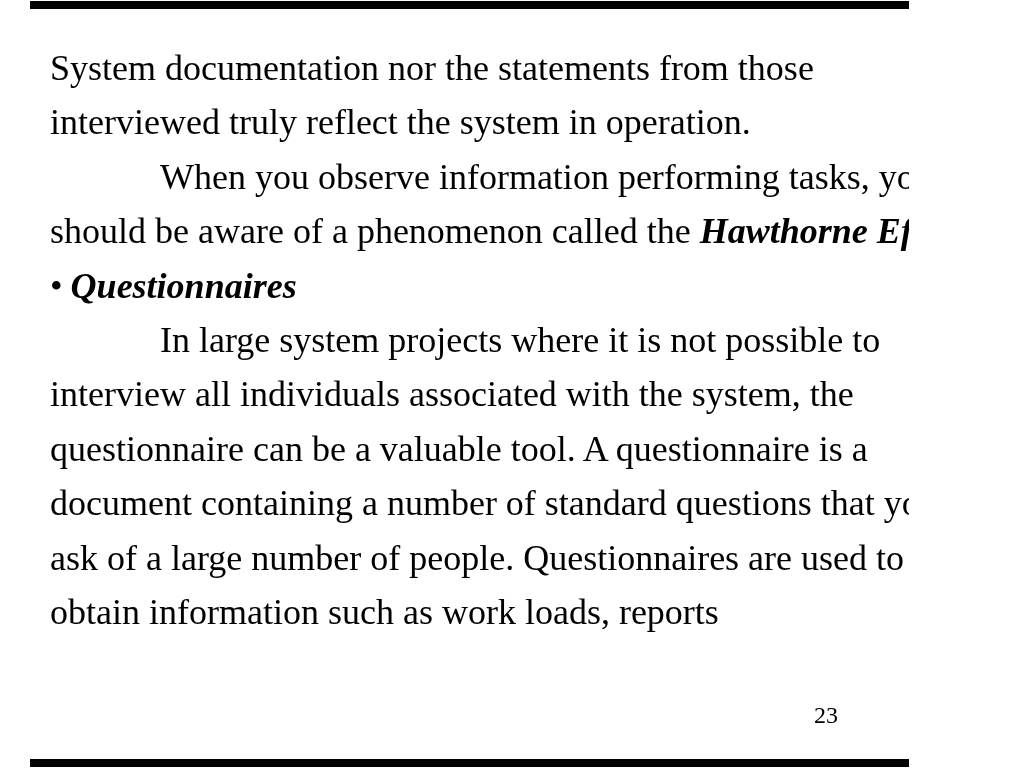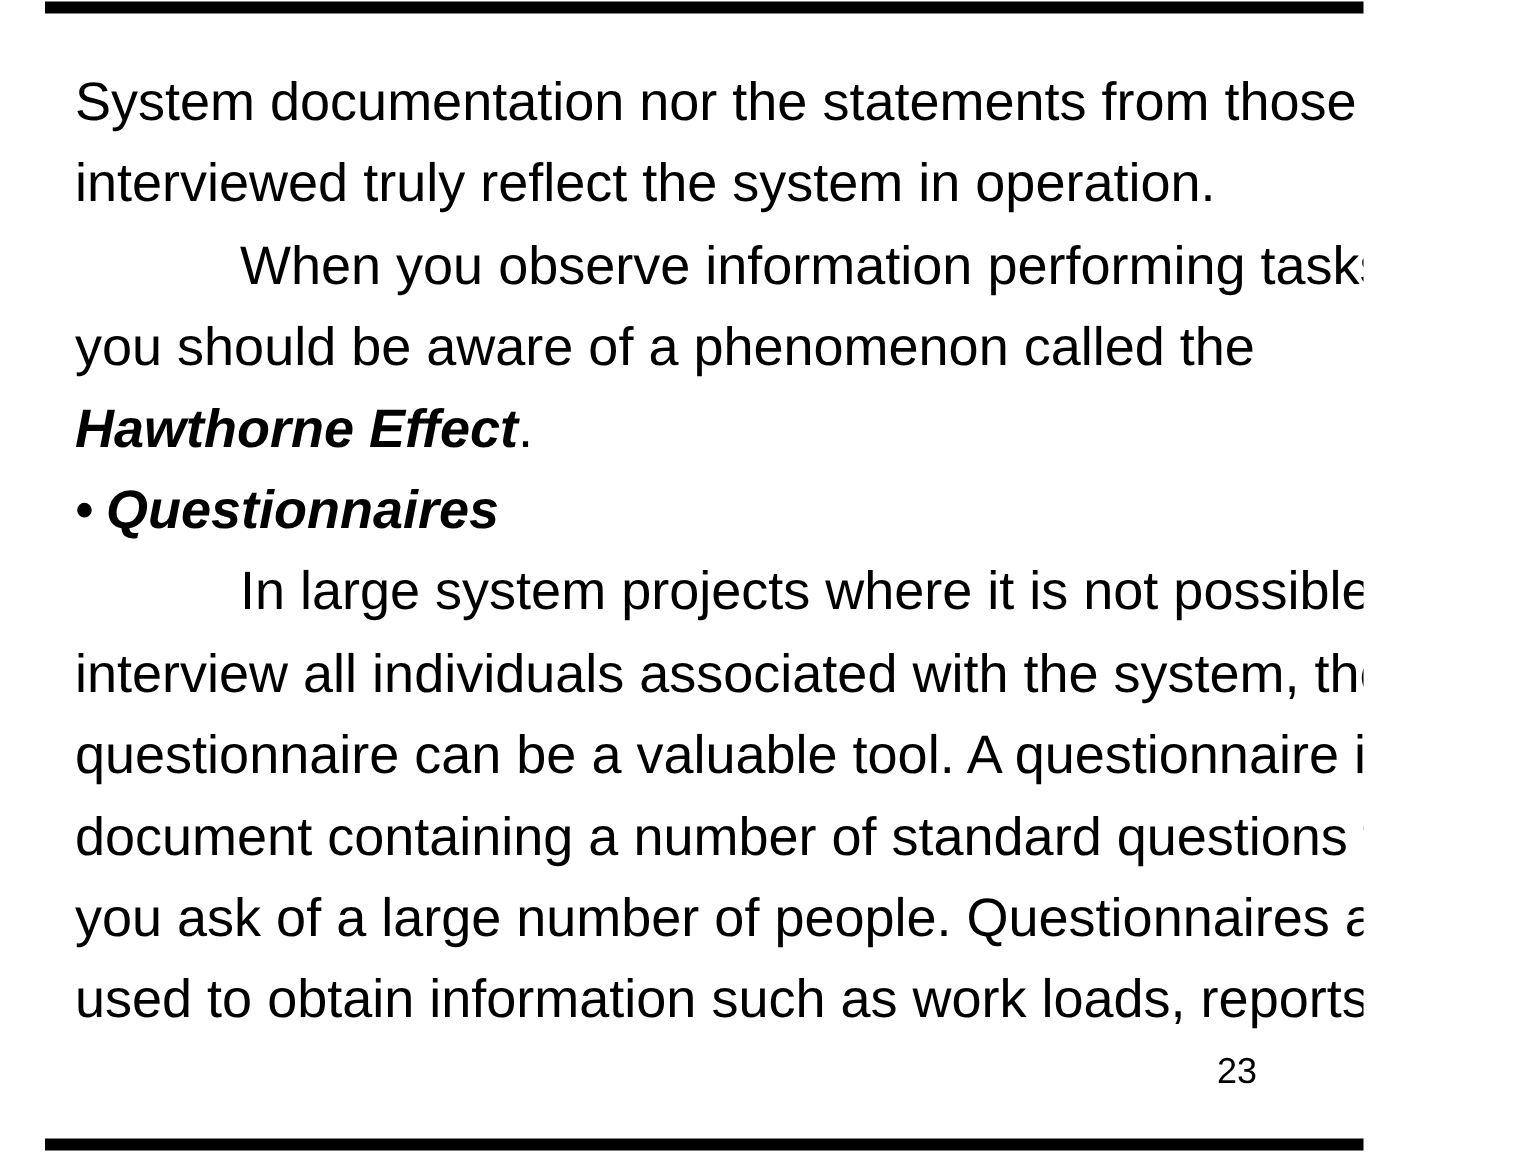--- a/index.html
+++ b/index.html
@@ -6,21 +6,21 @@
     margin: 0;
     padding: 0;
     background: #ffffff;
   }
   .slide {
     position: relative;
     width: 909px;
     height: 768px;
     background: #ffffff;
     color: #000000;
-    font-family: Liberation Sans, sans-serif;
+    font-family: Liberation Serif, serif;
     overflow: hidden;
   }
   .rule {
     position: absolute;
     left: 30px;
     width: 963px;
     height: 8px;
     background: #000000;
   }
   .rule-top { top: 1px; }

